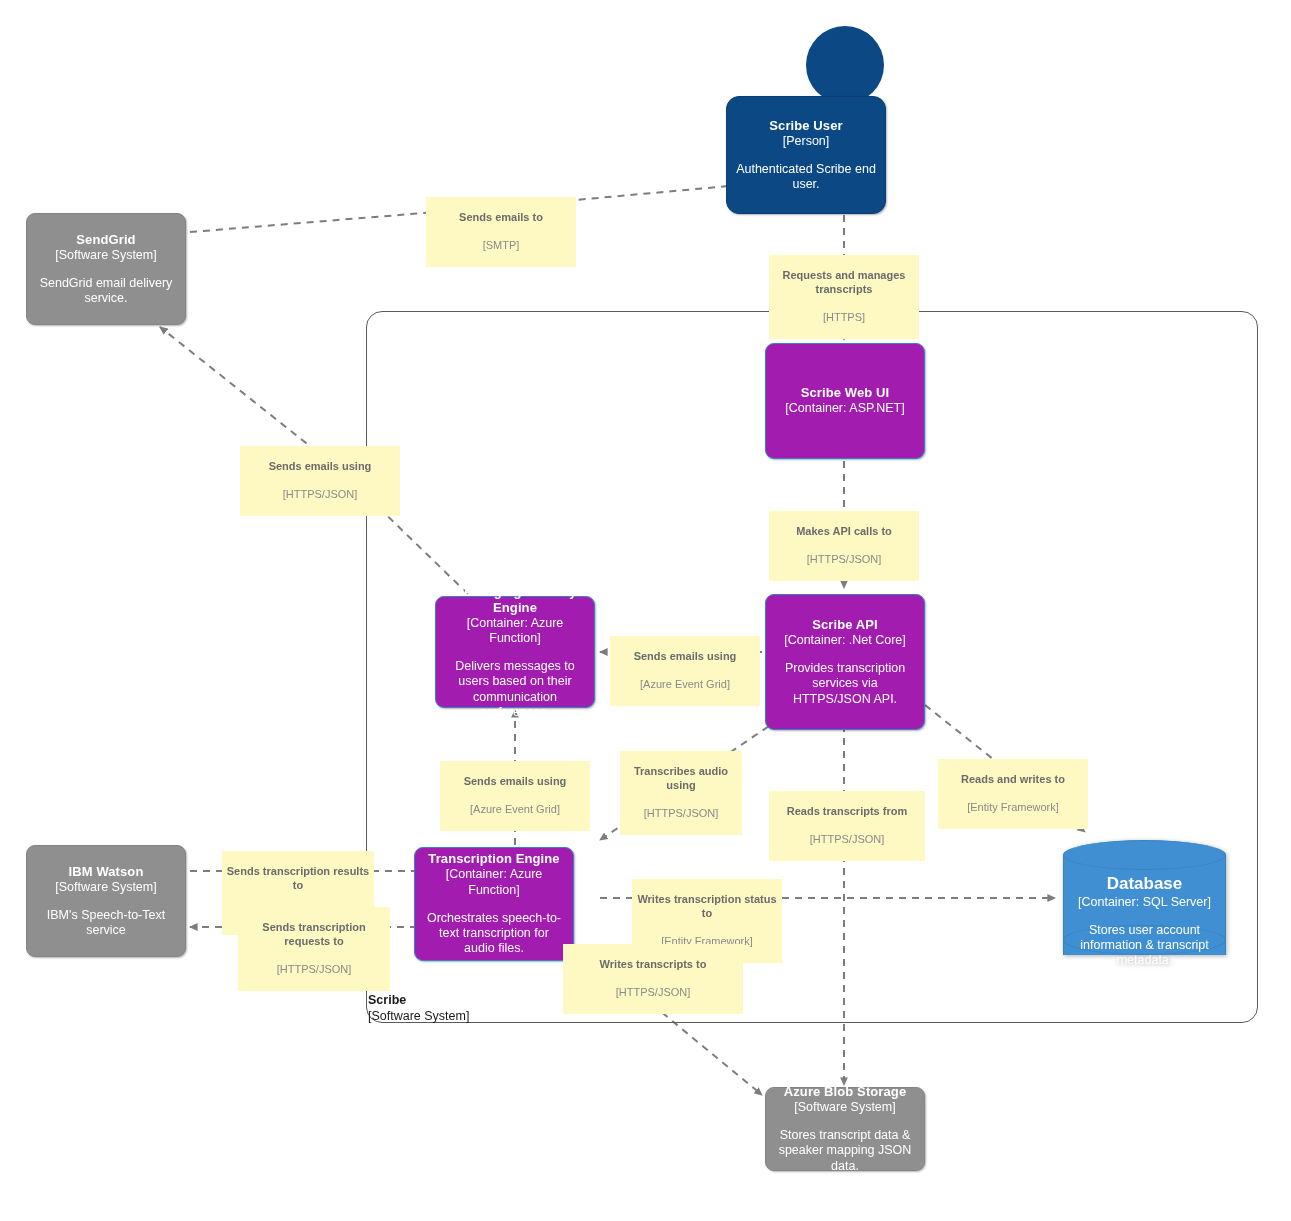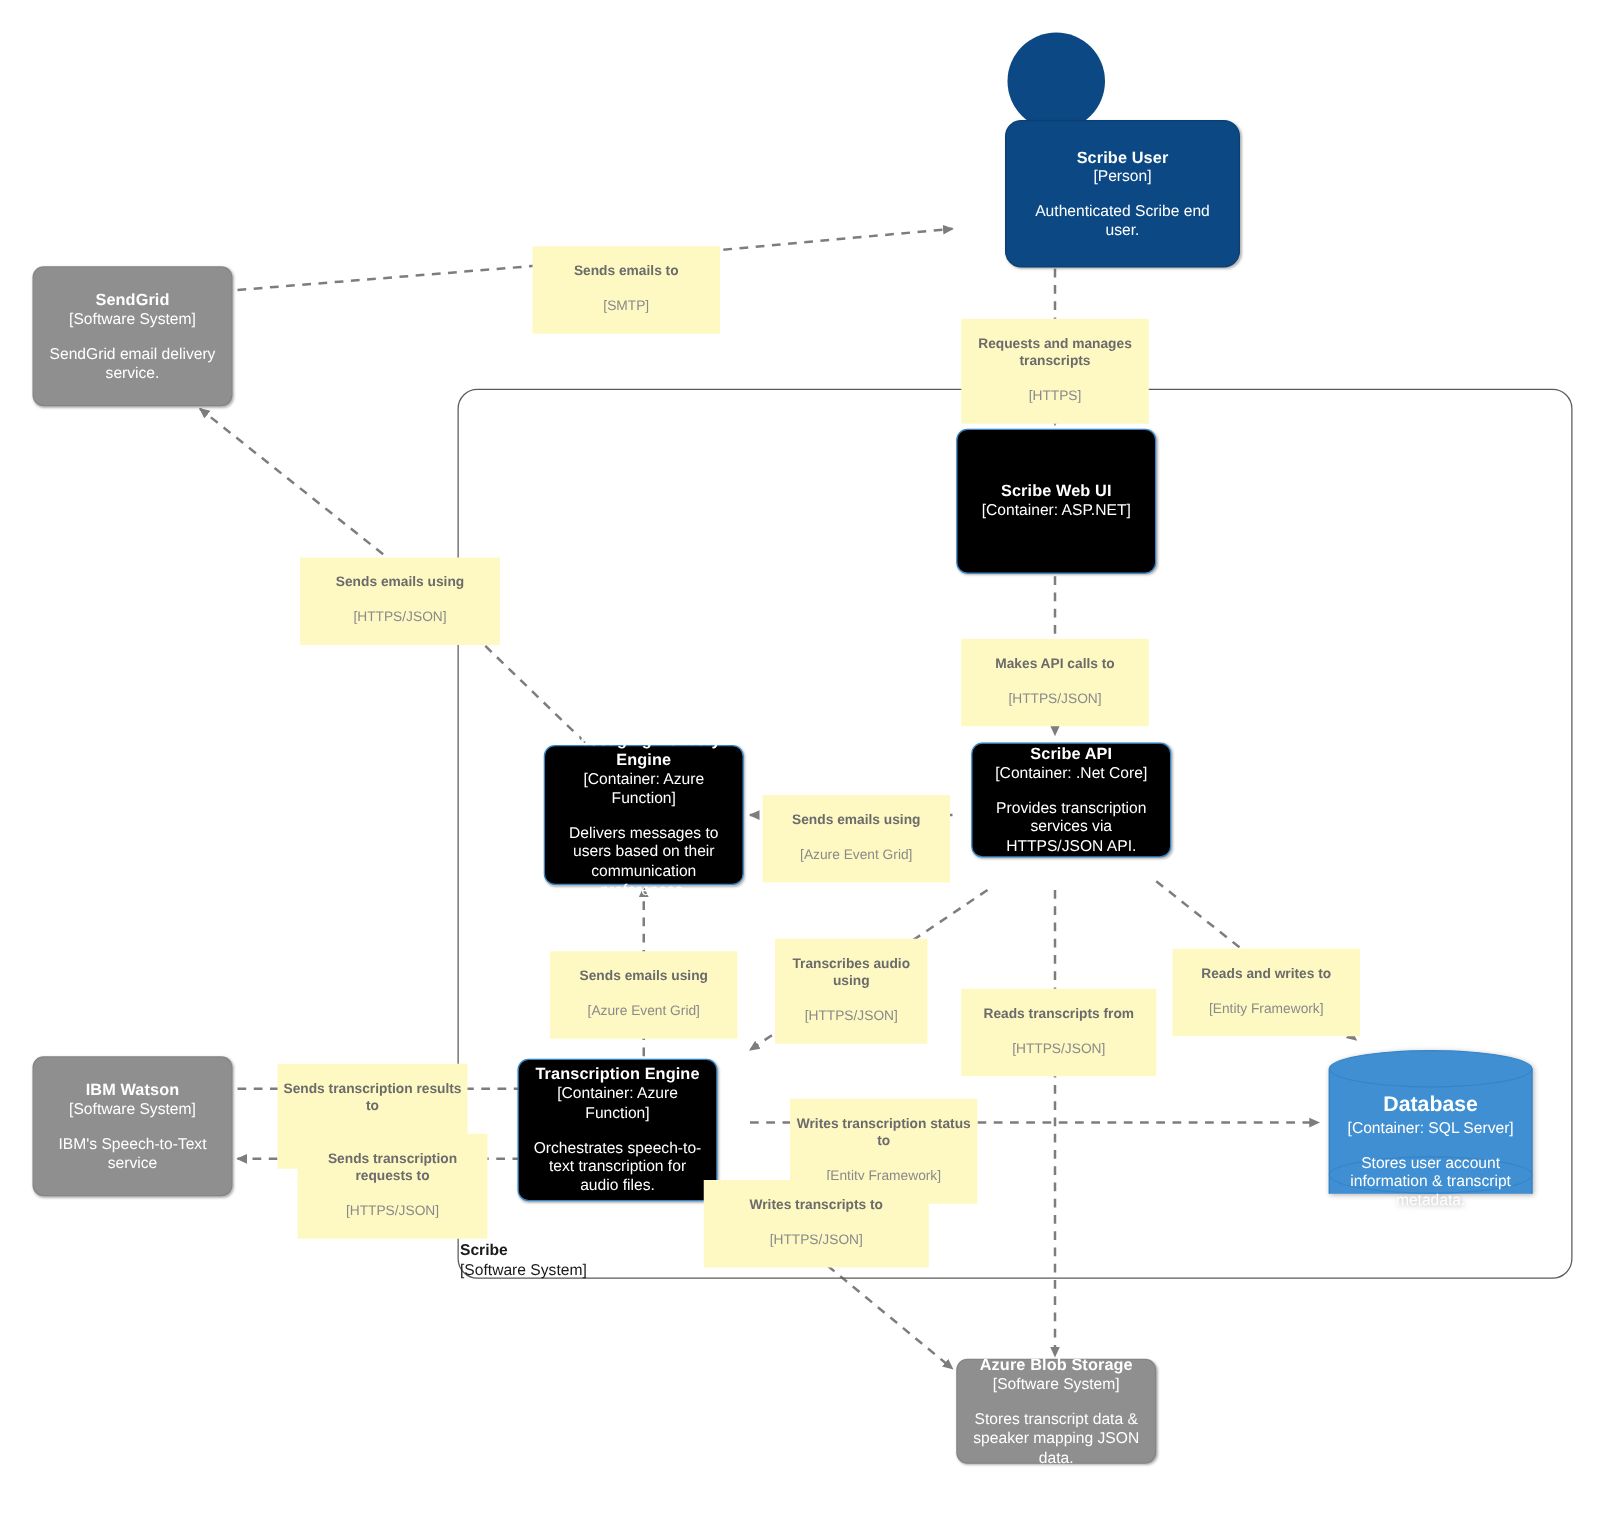--- a/index.html
+++ b/index.html
@@ -54,21 +54,21 @@
     background: #0b4884;
     border: 1px solid #0a3f73;
     border-radius: 13px;
   }
   .person-head {
     position: absolute;
     background: #0b4884;
     border-radius: 50%;
   }
   .node.container {
-    background: #000000;
+    background: #a21caf;
     border: 1px solid #3584c6;
   }
   .node.external {
     background: #908f8f;
     border: 1px solid #868585;
   }
   
   .db-wrap {
     position: absolute;
     filter: drop-shadow(1px 1px 2px rgba(0,0,0,0.30));
@@ -168,38 +168,38 @@
     </g>
   </svg>
 
   <div class="boundary" style="left:366px; top:311px; width:892px; height:712px;"></div>
   <div class="boundary-label" style="left:368px; top:993px;">
     <div class="bl-t">Scribe</div>
     <div class="bl-s">[Software System]</div>
   </div>
 
   <div class="person-head" style="left:806px; top:26px; width:78px; height:78px;"></div>
-  <div class="node person" style="left:804px; top:96px; width:188px; height:118px;">
+  <div class="node person" style="left:726px; top:96px; width:160px; height:118px;">
     <div class="ttl">Scribe User</div>
     <div class="sub">[Person]</div>
     <div class="desc">Authenticated Scribe end user.</div>
   </div>
 
   <div class="node external" style="left:26px; top:213px; width:160px; height:112px;">
     <div class="ttl">SendGrid</div>
     <div class="sub">[Software System]</div>
     <div class="desc">SendGrid email delivery service.</div>
   </div>
 
   <div class="node container" style="left:765px; top:343px; width:160px; height:116px;">
     <div class="ttl">Scribe Web UI</div>
     <div class="sub">[Container: ASP.NET]</div>
   </div>
 
-  <div class="node container" style="left:765px; top:594px; width:160px; height:92px;margin-left:12px;">
+  <div class="node container" style="left:765px; top:594px; width:160px; height:136px;">
     <div class="ttl">Scribe API</div>
     <div class="sub">[Container: .Net Core]</div>
     <div class="desc">Provides transcription services via HTTPS/JSON API.</div>
   </div>
 
   <div class="node container" style="left:435px; top:596px; width:160px; height:112px;">
     <div class="ttl">Messaging Delivery Engine</div>
     <div class="sub">[Container: Azure Function]</div>
     <div class="desc">Delivers messages to users based on their communication preferences.</div>
   </div>

